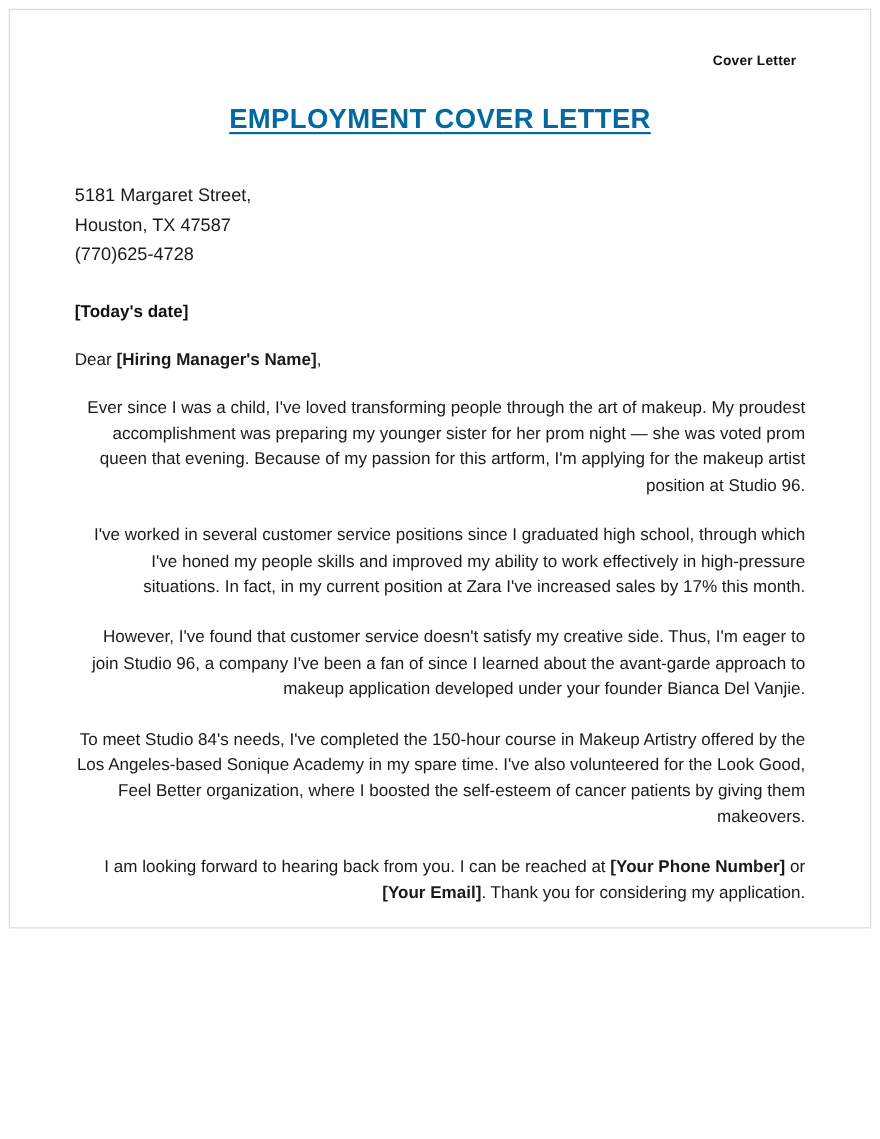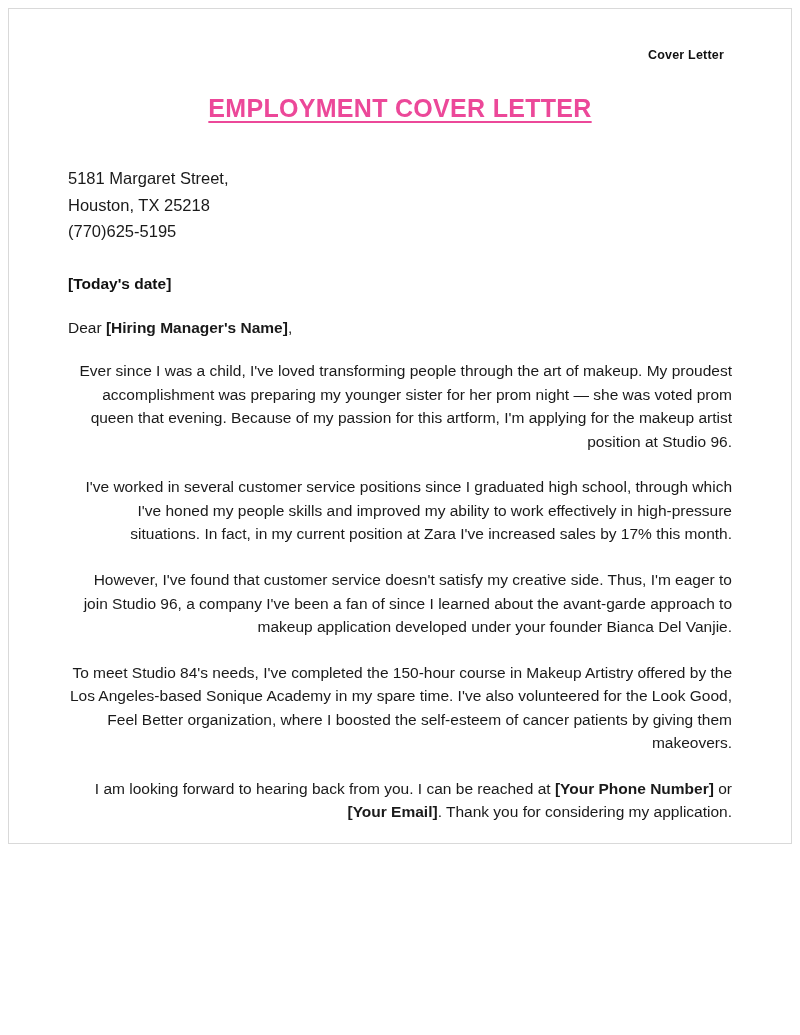--- a/index.html
+++ b/index.html
@@ -43,21 +43,21 @@
     margin: 8px 8px 0 0;
   }
   .doc-title {
     text-align: center;
     font-size: 25px;
     font-weight: bold;
     letter-spacing: 0.3px;
     text-decoration: underline;
     text-underline-offset: 4px;
     margin: 32px 0 0 0;
-    color: #ec4899;
+    color: #0369a1;
   }
   .address-block {
     margin-top: 42px;
     font-size: 16.5px;
     line-height: 1.62;
     color: #1a1a1a;
   }
   .address-line {
     display: block;
   }
@@ -105,22 +105,22 @@
   <div class="page-border"></div>
 
   <div class="content">
 
     <div class="header-label">Cover Letter</div>
 
     <h1 class="doc-title">EMPLOYMENT COVER LETTER</h1>
 
     <div class="address-block">
       <span class="address-line">5181 Margaret Street,</span>
-      <span class="address-line">Houston, TX 25218</span>
-      <span class="address-line">(770)625-5195</span>
+      <span class="address-line">Houston, TX 47587</span>
+      <span class="address-line">(770)625-4728</span>
     </div>
 
     <div class="date-line">[Today's date]</div>
 
     <div class="salutation">
       <span>Dear </span><b class="inline-strong">[Hiring Manager's Name]</b><span>,</span>
     </div>
 
     <p class="body-para">Ever since I was a child, I've loved transforming people through the art of makeup. My proudest accomplishment was preparing my younger sister for her prom night — she was voted prom queen that evening. Because of my passion for this artform, I'm applying for the makeup artist position at Studio 96.</p>
 

